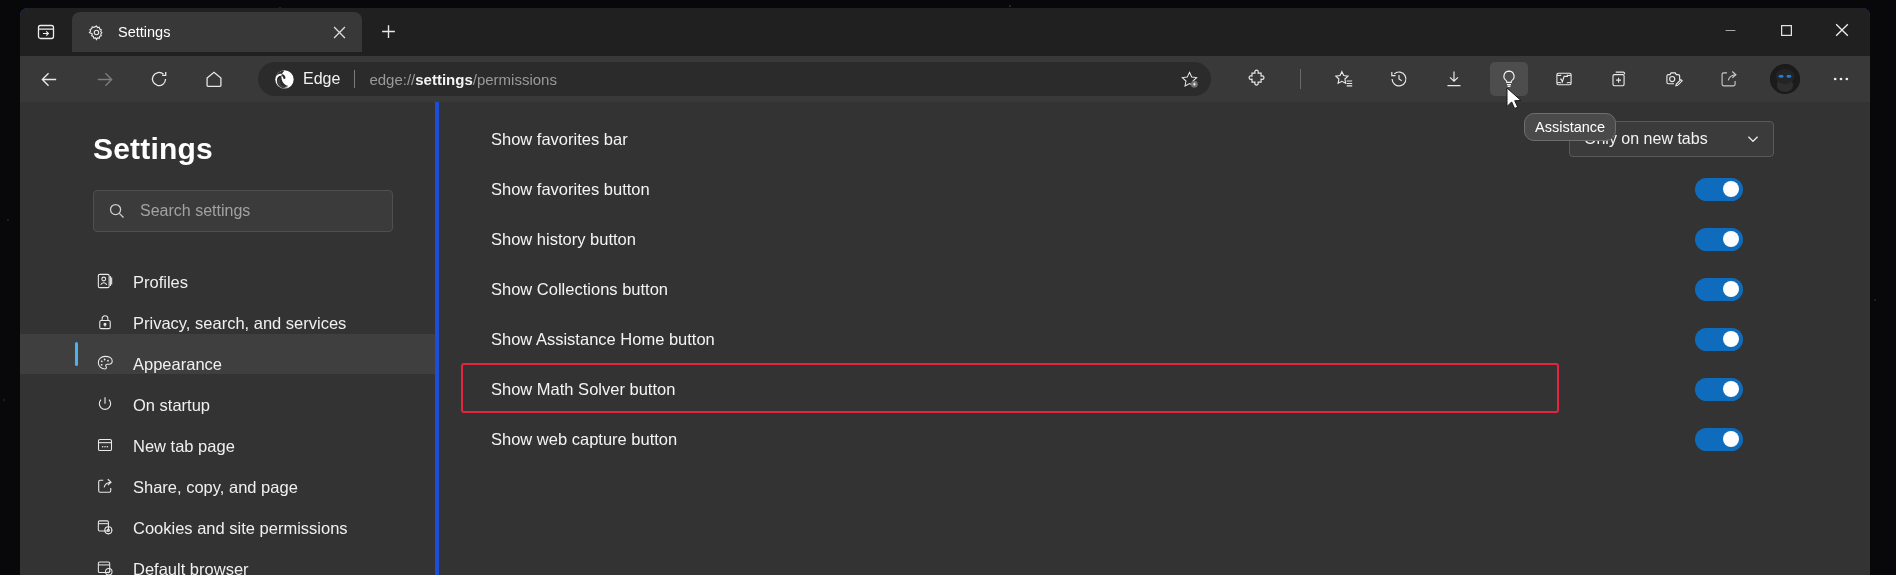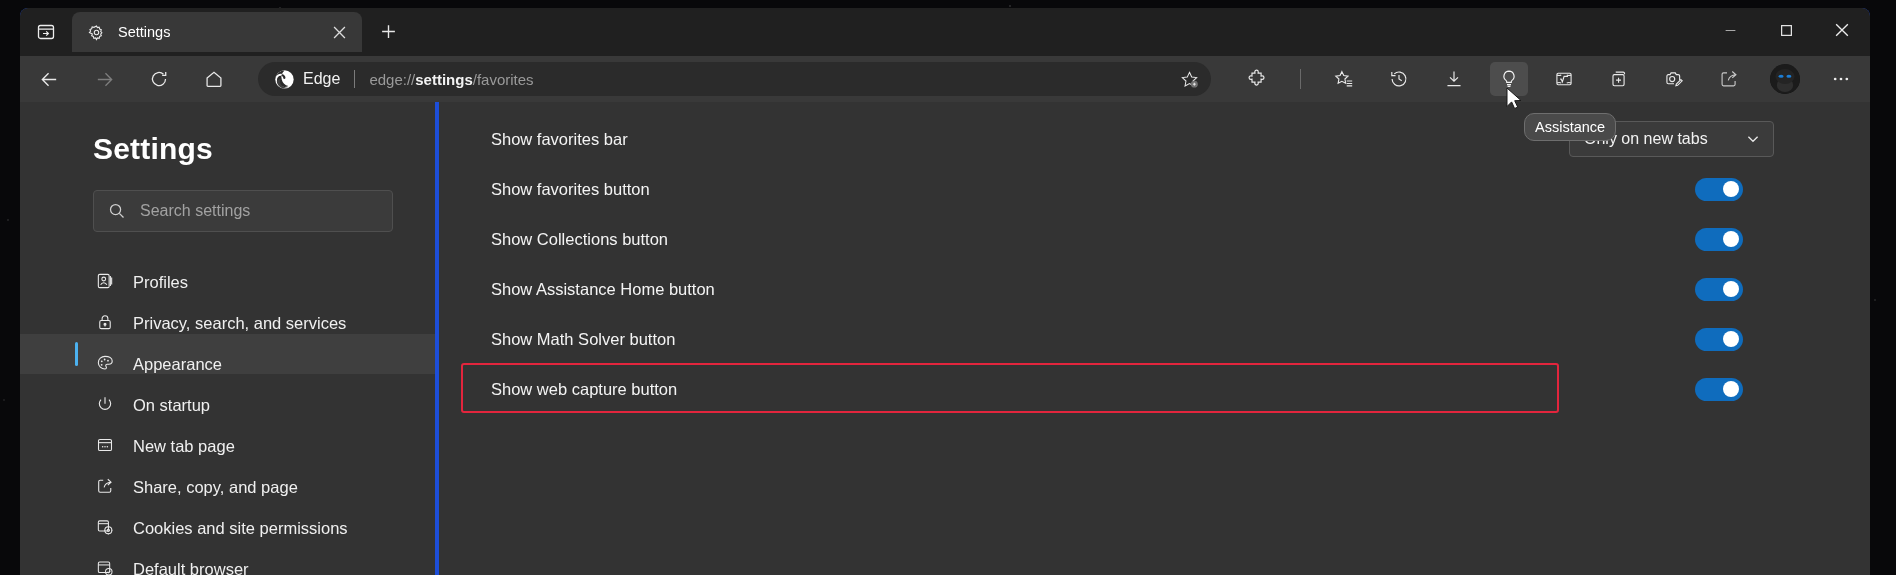--- a/index.html
+++ b/index.html
@@ -319,21 +319,21 @@
       <div class="omnibox">
         <span class="edge-badge">
           <svg width="21" height="21" viewBox="0 0 24 24">
             <circle cx="12" cy="12" r="10.5" fill="#ffffff"></circle>
             <path d="M12 1.6A10.4 10.4 0 0 0 1.8 10c1-3.1 4.2-5 7.3-4.4 2.4.5 4 2.3 4 4.5 0 .8-.5 1.3-1.2 1.3-.8 0-1.2-.5-1.3-1.1-.2-1.6-1.5-2.5-3-2.5-2.4 0-4.2 2-4.2 4.8 0 4.5 3.8 8 8.6 8 1.6 0 3.2-.4 4.5-1.1A10.4 10.4 0 0 1 12 1.6z" fill="#2b2b2b"></path>
             <path d="M3.2 14.2c.6 4.6 4.5 8.2 9.3 8.2 1.7 0 3.4-.5 4.8-1.3-1.8.6-4 .5-5.8-.4-3-1.4-4.8-4.1-4.6-6.9.1-1.5.9-2.6 2-3-2.6.1-4.6 1.6-5.7 3.4z" fill="#3f3f3f"></path>
           </svg>
           <span class="label">Edge</span>
         </span>
         <span class="omnibox-divider"></span>
-        <span class="url"><span>edge://</span><b>settings</b><span>/favorites</span></span>
+        <span class="url"><span>edge://</span><b>settings</b><span>/permissions</span></span>
         <span class="omnibox-star">
           <svg width="19" height="19" viewBox="0 0 22 22" fill="none" stroke="#e5e5e5" stroke-width="1.2">
             <path d="M11 2.7l2.55 5.3 5.75.75-4.2 4 1.05 5.75L11 15.8l-5.15 2.7L6.9 12.75l-4.2-4 5.75-.75z"></path>
             <circle cx="16.6" cy="16.4" r="3.4" fill="#707070" stroke="#707070"></circle>
             <path d="M16.6 14.7v3.4M14.9 16.4h3.4" stroke="#f0f0f0" stroke-width="1.1"></path>
           </svg>
         </span>
       </div>
 
       <div class="tb-btn">
@@ -545,20 +545,28 @@
         <div class="setting-row">
           <span class="setting-label">Show favorites button</span>
           <span class="setting-control" style="right:127px;">
             <span class="toggle">
                 <span class="knob"></span>
               </span>
           </span>
         </div>
 
 
+        <div class="setting-row">
+          <span class="setting-label">Show history button</span>
+          <span class="setting-control" style="right:127px;">
+            <span class="toggle">
+                <span class="knob"></span>
+              </span>
+          </span>
+        </div>
 
         <div class="setting-row">
           <span class="setting-label">Show Collections button</span>
           <span class="setting-control" style="right:127px;">
             <span class="toggle">
                 <span class="knob"></span>
               </span>
           </span>
         </div>
 

